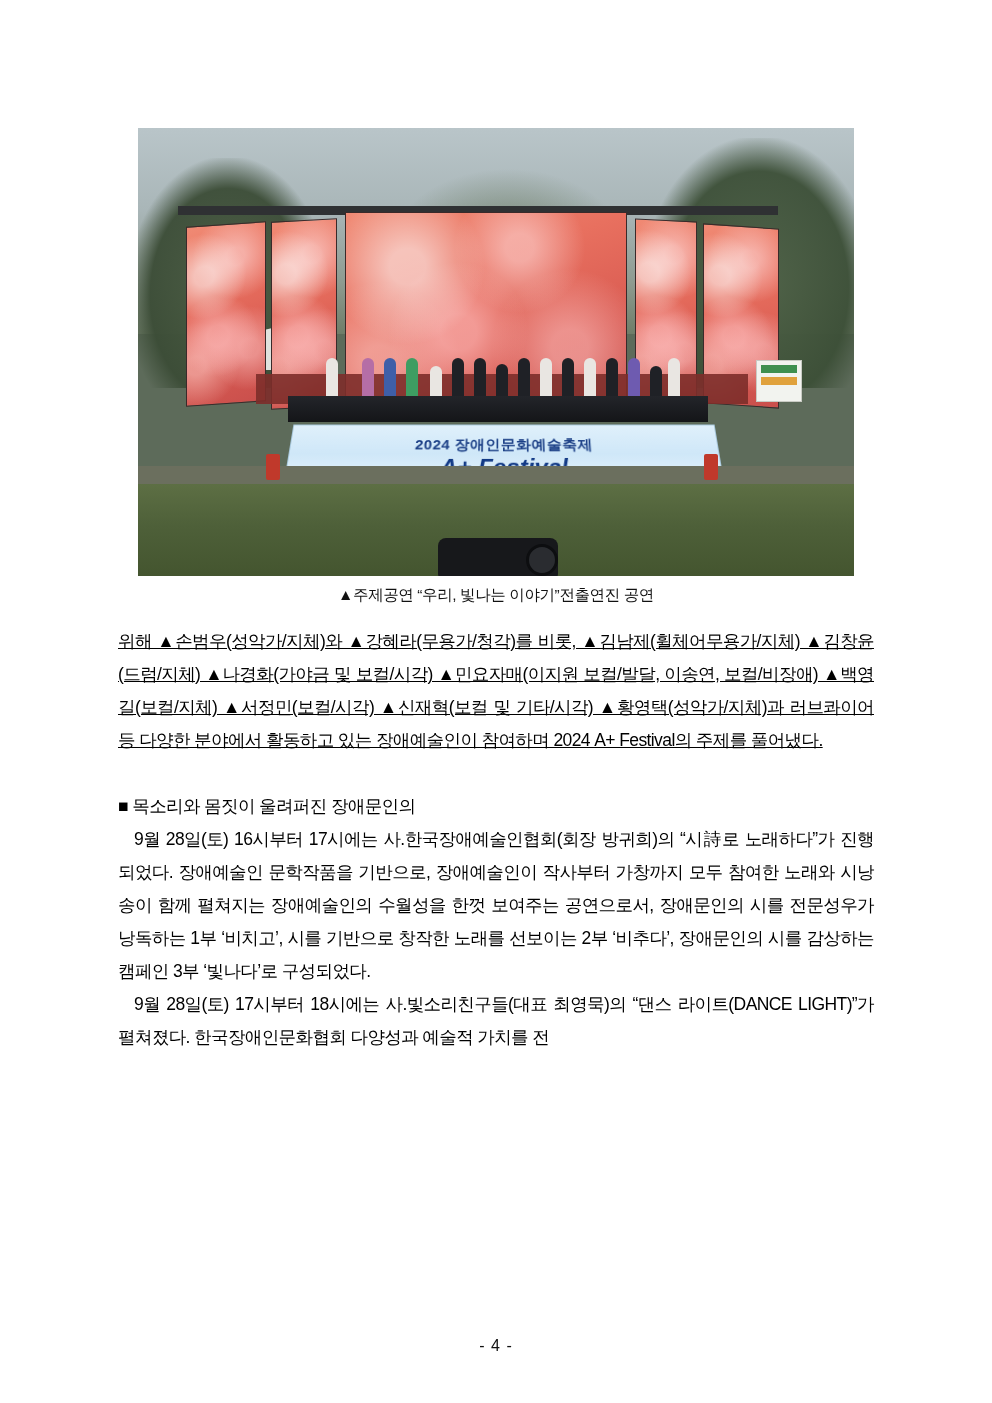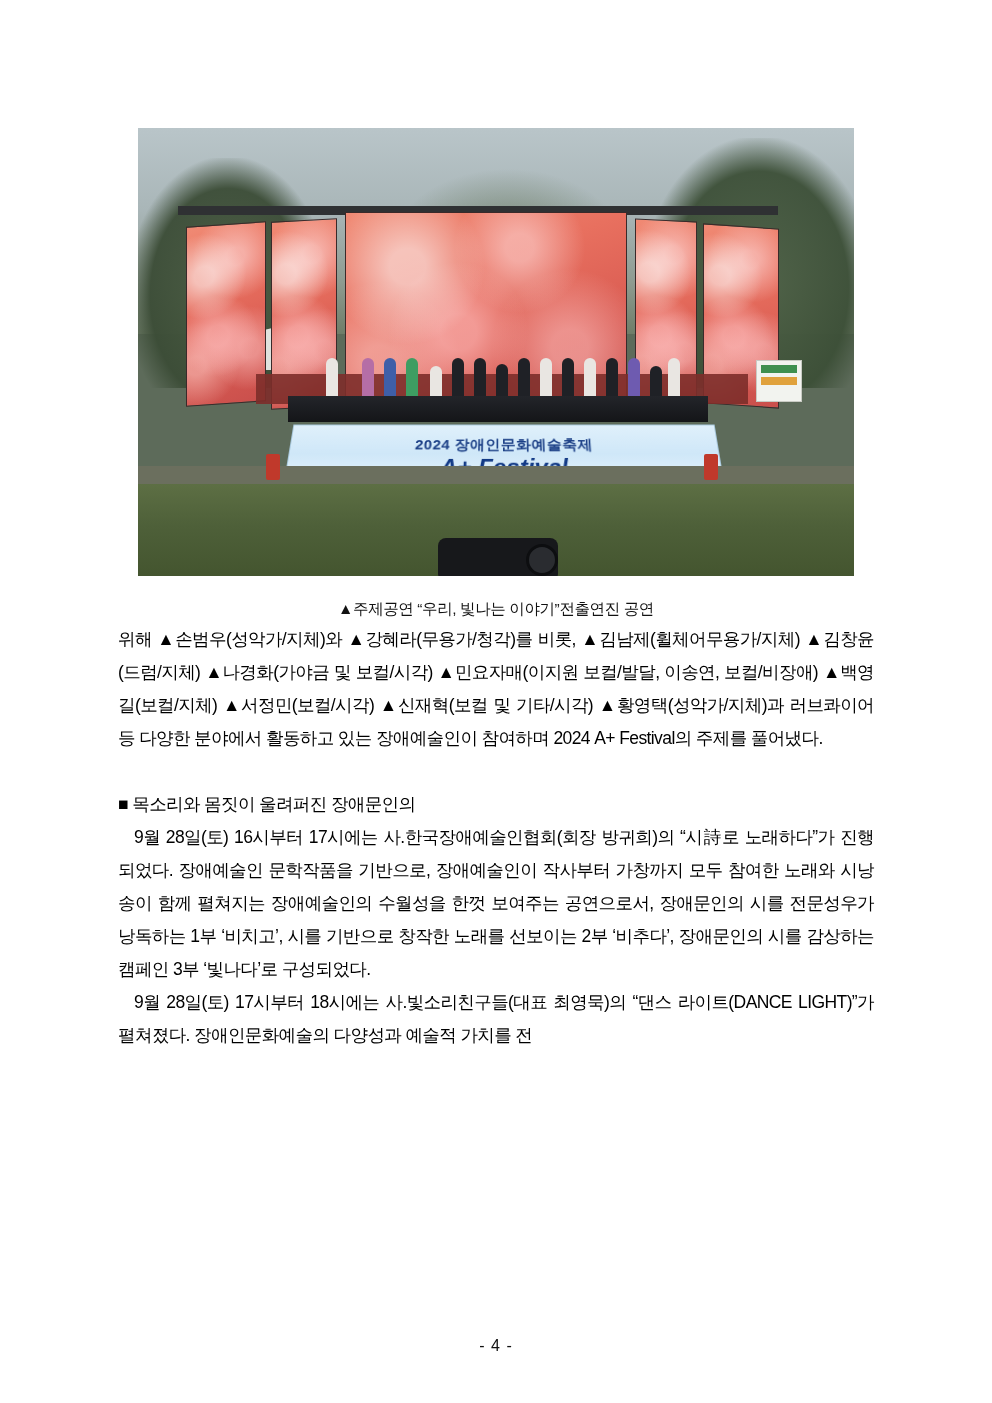--- a/index.html
+++ b/index.html
@@ -145,21 +145,21 @@
   .photo .ext-l { left: 128px; }
   .photo .ext-r { right: 136px; }
   .photo .board {
     position: absolute; right: 52px; top: 232px; width: 44px; height: 40px;
     background: #f2f3ef; border: 1px solid #c9cbc4;
   }
   .photo .board .bl { display:block; height: 8px; margin: 4px 4px 0; background: #3f8f4f; }
   .photo .board .bl2 { background: #e0a13c; }
 
   .caption {
-    margin-top: 23px;
+    margin-top: 9px;
     font-size: 15.5px;
     letter-spacing: -0.4px;
     color: #111;
     text-align: left;
   }
 
   
   .body-text {
     margin: 0 auto;
     padding: 0 118px;
@@ -168,21 +168,21 @@
   }
   p.para {
     margin: 0;
     font-size: 17.5px;
     line-height: 33px;
     letter-spacing: -0.6px;
     text-align: justify;
     text-justify: inter-character;
     color: #000;
   }
-  p.para.first { margin-top: 3px; }
+  p.para.first { margin-top: 19px; text-decoration: underline; }
   .spacer { height: 33px; }
   .heading {
     margin: 0;
     font-size: 17.5px;
     line-height: 33px;
     letter-spacing: -0.6px;
     font-weight: normal;
   }
   .indent { text-indent: 16px; }
 
@@ -252,17 +252,17 @@
   </figure>
 
   <div class="body-text">
     <p class="para first">위해 ▲손범우(성악가/지체)와 ▲강혜라(무용가/청각)를 비롯, ▲김남제(휠체어무용가/지체) ▲김창윤(드럼/지체) ▲나경화(가야금 및 보컬/시각) ▲민요자매(이지원 보컬/발달, 이송연, 보컬/비장애) ▲백영길(보컬/지체) ▲서정민(보컬/시각) ▲신재혁(보컬 및 기타/시각)  ▲황영택(성악가/지체)과 러브콰이어 등 다양한 분야에서 활동하고 있는 장애예술인이 참여하며 2024 A+ Festival의 주제를 풀어냈다.</p>
 
     <div class="spacer"></div>
 
     <p class="heading">■ 목소리와 몸짓이 울려퍼진 장애문인의</p>
 
     <p class="para indent">9월 28일(토) 16시부터 17시에는 사.한국장애예술인협회(회장 방귀희)의 “시詩로 노래하다”가 진행되었다. 장애예술인 문학작품을 기반으로, 장애예술인이 작사부터 가창까지 모두 참여한 노래와 시낭송이 함께 펼쳐지는 장애예술인의 수월성을 한껏 보여주는 공연으로서, 장애문인의 시를 전문성우가 낭독하는 1부 ‘비치고’, 시를 기반으로 창작한 노래를 선보이는 2부 ‘비추다’, 장애문인의 시를 감상하는 캠페인 3부 ‘빛나다’로 구성되었다.</p>
-    <p class="para indent">9월 28일(토) 17시부터 18시에는 사.빛소리친구들(대표 최영묵)의 “댄스 라이트(DANCE LIGHT)”가 펼쳐졌다. 장애인문화예술의 다양성과 예술적 가치를 전</p>
+    <p class="para indent">9월 28일(토) 17시부터 18시에는 사.빛소리친구들(대표 최영묵)의 “댄스 라이트(DANCE LIGHT)”가 펼쳐졌다. 한국장애인문화협회 다양성과 예술적 가치를 전</p>
   </div>
 
   <div class="page-number">- 4 -</div>
 </div>
 
 </body></html>

